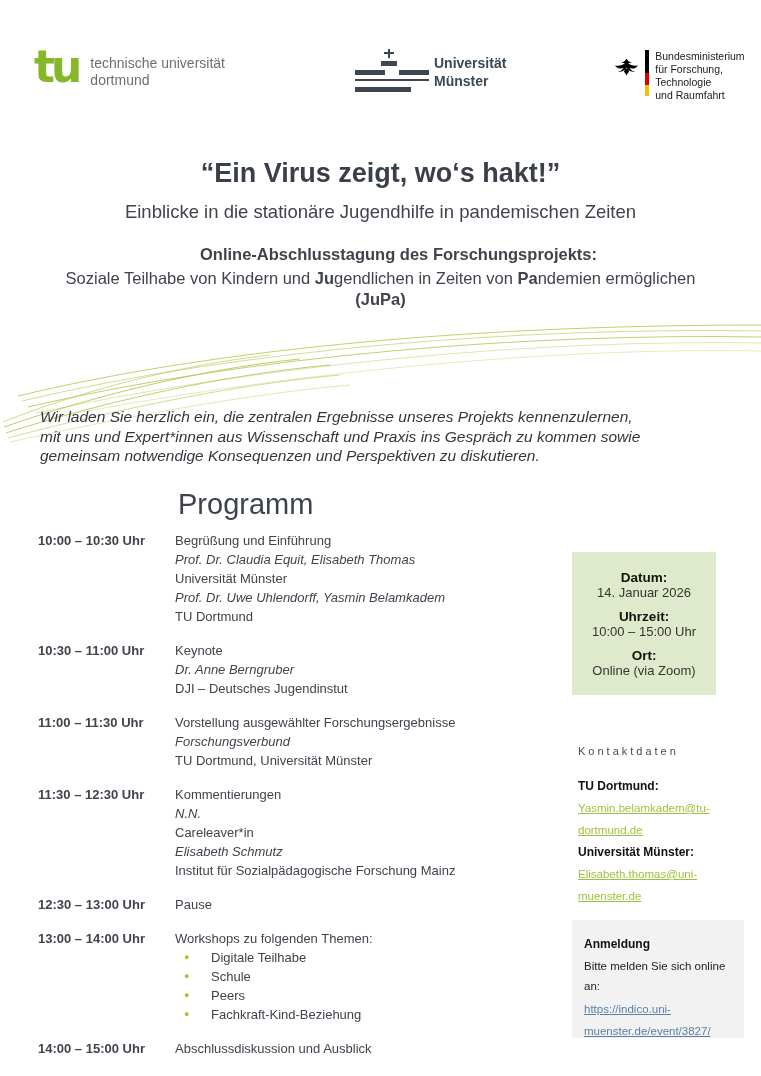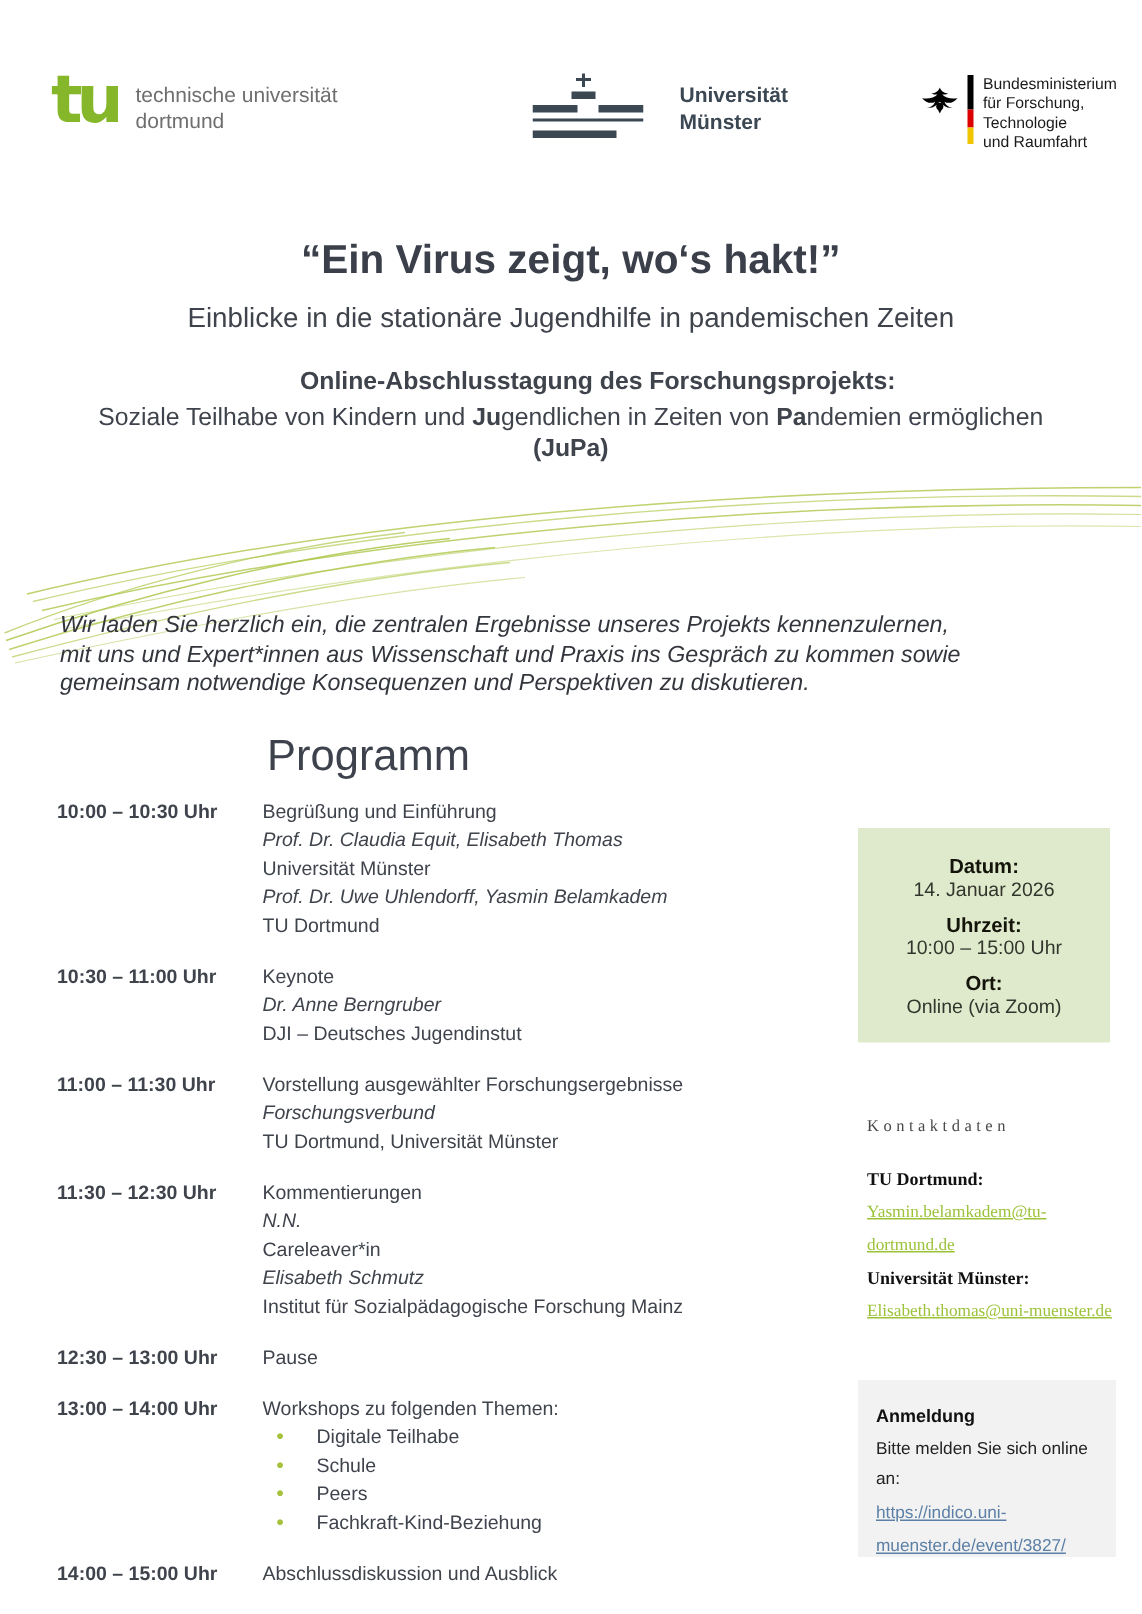--- a/index.html
+++ b/index.html
@@ -4,21 +4,21 @@
 <style>
   html,body{margin:0;padding:0;background:#fff;}
   .page{
     position:relative;width:761px;height:1076px;margin:0 auto;background:#fff;
     font-family:"Liberation Sans", sans-serif;color:#3f434c;overflow:hidden;
   }
   
   .logo-tu{position:absolute;left:34px;top:50px;display:flex;align-items:flex-start;gap:12px;}
   .tu-mark{font-weight:bold;font-size:44px;line-height:34px;color:#86b629;letter-spacing:-4px;font-family:"DejaVu Sans",sans-serif;}
   .tu-text{font-size:14px;line-height:17px;color:#6e6e6e;padding-top:5px;}
-  .logo-ms{position:absolute;left:355px;top:48px;display:flex;align-items:center;gap:24px;}
+  .logo-ms{position:absolute;left:355px;top:48px;display:flex;align-items:center;gap:5px;}
   .ms-text{font-size:14px;line-height:18px;color:#3b4853;font-weight:bold;}
   .logo-bmbf{position:absolute;left:614px;top:48px;display:flex;align-items:flex-start;gap:6px;}
   .bmbf-stripe{width:5px;height:46px;display:flex;flex-direction:column;margin-top:2px;}
   .bmbf-stripe .b1{flex:2;background:#000;}
   .bmbf-stripe .b2{flex:1;background:#d00;}
   .bmbf-stripe .b3{flex:1;background:#f0c400;}
   .bmbf-text{font-size:10.5px;line-height:13px;color:#1a1a1a;padding-top:2px;}
   
   .title-block{position:absolute;left:0;top:158px;width:761px;text-align:center;}
   .main-title{font-size:27px;font-weight:bold;color:#3a3f4a;margin:0 0 12px 0;}
@@ -35,25 +35,25 @@
   .program{position:absolute;left:38px;top:531px;width:515px;}
   .prow{display:flex;margin-bottom:15px;}
   .ptime{width:137px;flex:none;font-weight:bold;font-size:13px;line-height:19px;color:#3f434c;}
   .pbody{flex:1;font-size:13px;line-height:19px;color:#3f434c;}
   .ptitle{font-weight:normal;}
   .pline.it{font-style:italic;}
   .pbullet{display:flex;}
   .pbullet .dot{width:14px;flex:none;color:#a6c23c;font-size:13px;padding-left:9px;box-sizing:content-box;}
   .pbullet .btxt{padding-left:13px;}
   
-  .info-box{position:absolute;left:572px;top:552px;width:168px;height:143px;background:#dfe9cc;
+  .info-box{position:absolute;left:572px;top:552px;width:144px;height:143px;background:#dfe9cc;
     text-align:center;box-sizing:border-box;padding-top:18px;}
   .info-box .lbl{font-weight:bold;font-size:13.5px;color:#14140a;}
   .info-box .val{font-size:13px;color:#33362c;margin-bottom:9px;}
-  .contact{position:absolute;left:578px;top:745px;width:166px;font-family:Liberation Serif, serif;}
+  .contact{position:absolute;left:578px;top:745px;width:166px;}
   .contact-heading{font-size:11px;letter-spacing:3px;color:#4a4a4a;margin-bottom:18px;}
   .contact .clabel{font-weight:bold;font-size:12px;color:#111;line-height:22px;}
   .contact a{color:#9cc23a;font-size:11.5px;line-height:22px;text-decoration:underline;
     overflow-wrap:anywhere;display:block;cursor:pointer;}
   .reg-box{position:absolute;left:572px;top:920px;width:172px;height:118px;background:#f2f2f2;
     box-sizing:border-box;padding:14px 12px;}
   .reg-box .rtitle{font-weight:bold;font-size:12px;color:#111;line-height:20px;margin-bottom:2px;}
   .reg-box .rtext{font-size:11.5px;color:#222;line-height:20px;margin-bottom:2px;}
   .reg-box a{color:#5b7fa6;font-size:11.5px;line-height:22px;text-decoration:underline;
     overflow-wrap:anywhere;display:block;cursor:pointer;}

